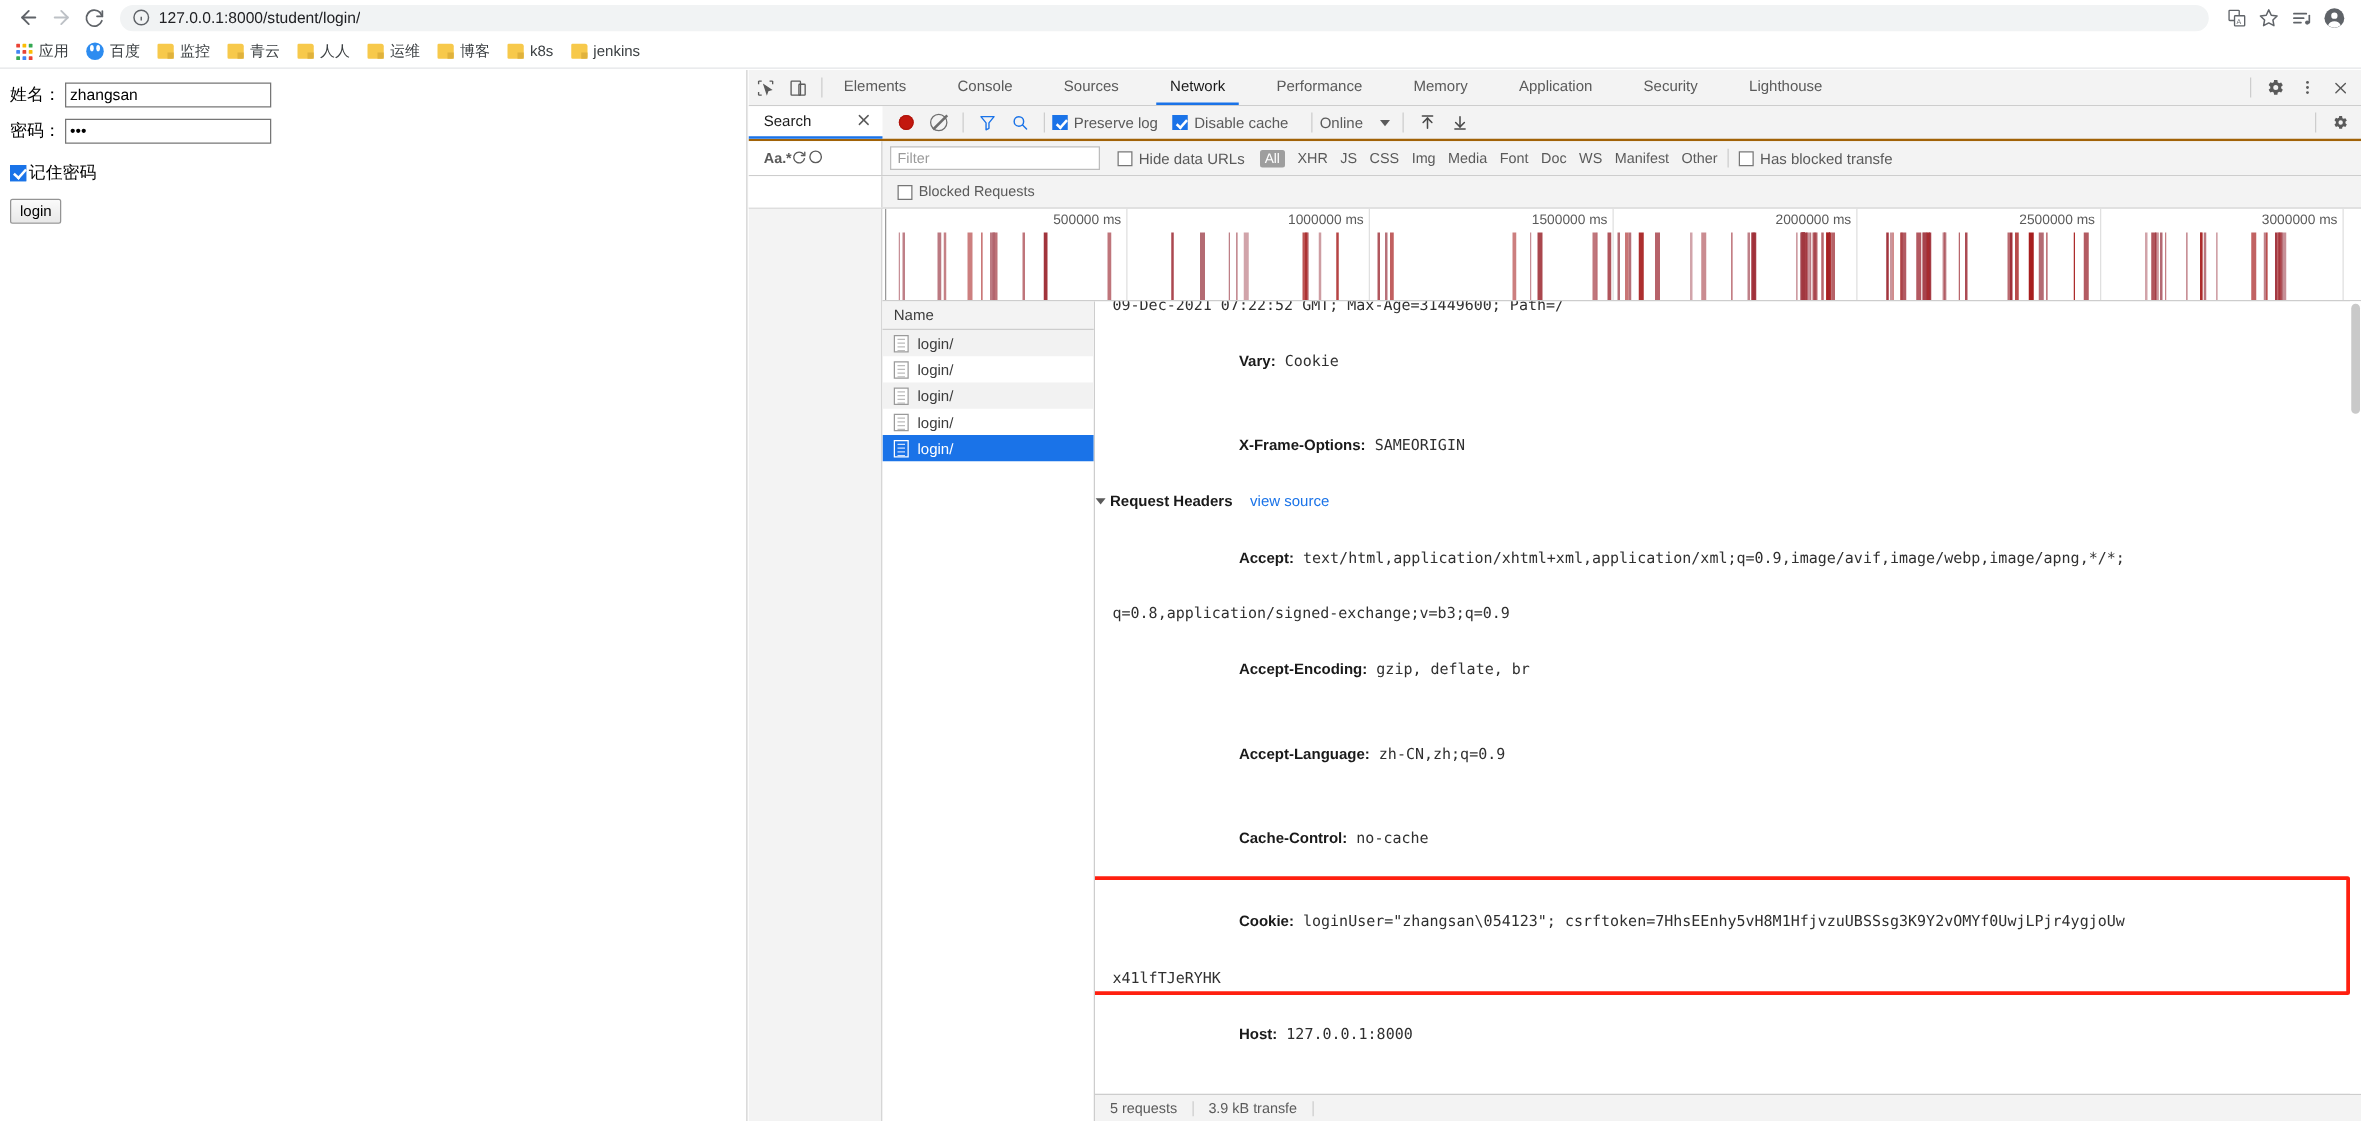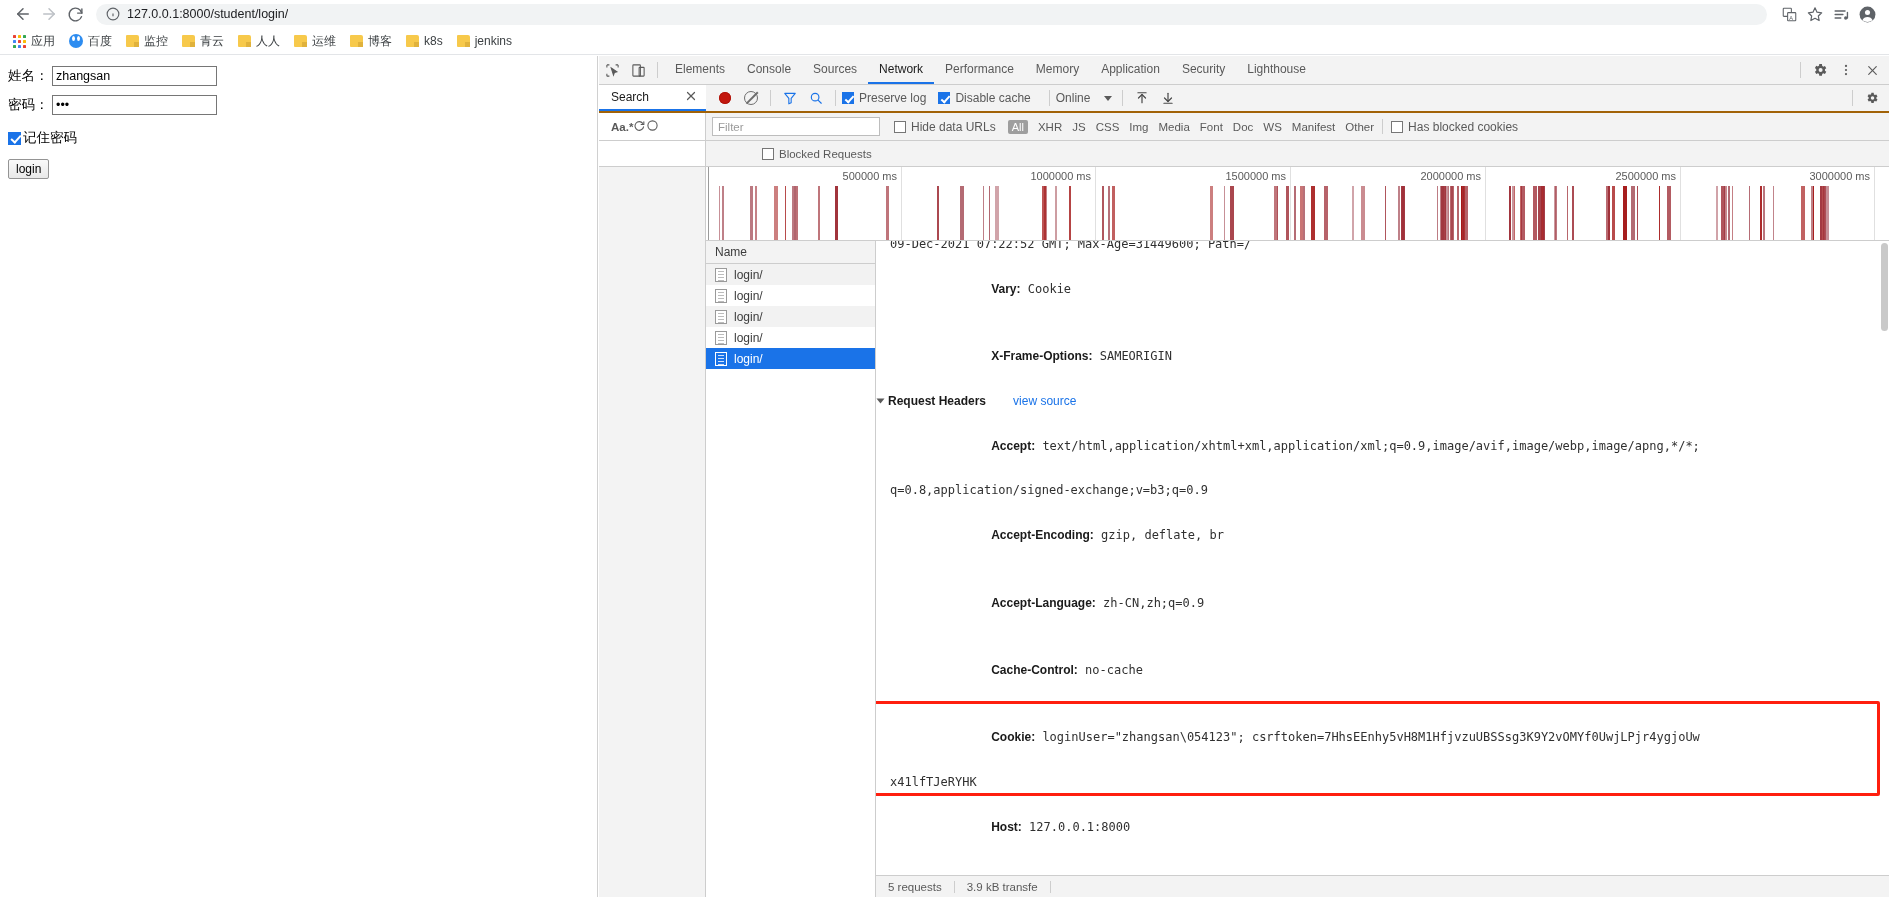--- a/index.html
+++ b/index.html
@@ -202,21 +202,21 @@
     background: #f3f3f3;
     flex: 0 0 auto;
   }
   .dt-icon-btn {
     width: 26px; height: 26px;
     display: flex; align-items: center; justify-content: center;
     color: #5a5a5a;
     flex: 0 0 auto;
   }
   .vsep { width:1px; height:16px; background:#cdcdcd; margin:0 6px; flex:0 0 auto;}
-  .dt-tabs { display: flex; align-items: stretch; height: 100%; flex: 1 1 auto; min-width:0;}
+  .dt-tabs { display: flex; align-items: stretch; height: 100%; flex: 1 1 auto; min-width:0;gap:19px;}
   .dt-tab {
     padding: 0 11px;
     display: flex; align-items: center;
     font-size: 12px;
     color: #5a5a5a;
     white-space: nowrap;
     border-bottom: 2px solid transparent;
   }
   .dt-tab.active {
     color: #1a1a1a;
@@ -334,21 +334,20 @@
   .vsep2 { width:1px; height:15px; background:#cdcdcd; margin:0 8px; flex:0 0 auto;}
 
   
   .dt-row4 {
     height: 26px;
     display:flex;
     align-items:stretch;
     border-bottom: 1px solid #cdcdcd;
     background:#f3f3f3;
     flex: 0 0 auto;
-    gap: 44px;
   }
   .search-sub2 {
     width:107px; background:#fff; border-right:1px solid #cdcdcd; flex:0 0 auto;
   }
   .blocked-wrap { display:flex; align-items:center; padding-left:12px; font-size:11.5px;}
 
   
   .dt-body {
     flex: 1 1 auto;
     display: flex;
@@ -499,21 +498,21 @@
     border-left: 5px solid #5a5a5a;
     border-top: 4px solid transparent;
     border-bottom: 4px solid transparent;
     margin-right: 5px;
     transform: rotate(90deg);
   }
   .view-source {
     font-family:"Liberation Sans", sans-serif;
     font-weight: normal;
     color:#1a73e8;
-    margin-left: 27px;
+    margin-left: 14px;
     font-size: 12px;
   }
   .cookie-highlight {
     position: absolute;
     border: 3px solid #ff1f0f;
     border-radius: 2px;
     pointer-events: none;
   }
 
   
@@ -815,21 +814,21 @@
         <span>Media</span>
         <span>Font</span>
         <span>Doc</span>
         <span>WS</span>
         <span>Manifest</span>
         <span>Other</span>
       </div>
       <div class="vsep2"></div>
       <label class="cbx-wrap">
         <span class="cbx"></span>
-        <span>Has blocked cookies</span>
+        <span>Has blocked transfe</span>
       </label>
     </div>
   </div>
 
   <div class="dt-row4">
     <div class="search-sub2"></div>
     <label class="blocked-wrap">
       <span class="cbx"></span>
       <span>Blocked Requests</span>
     </label>

